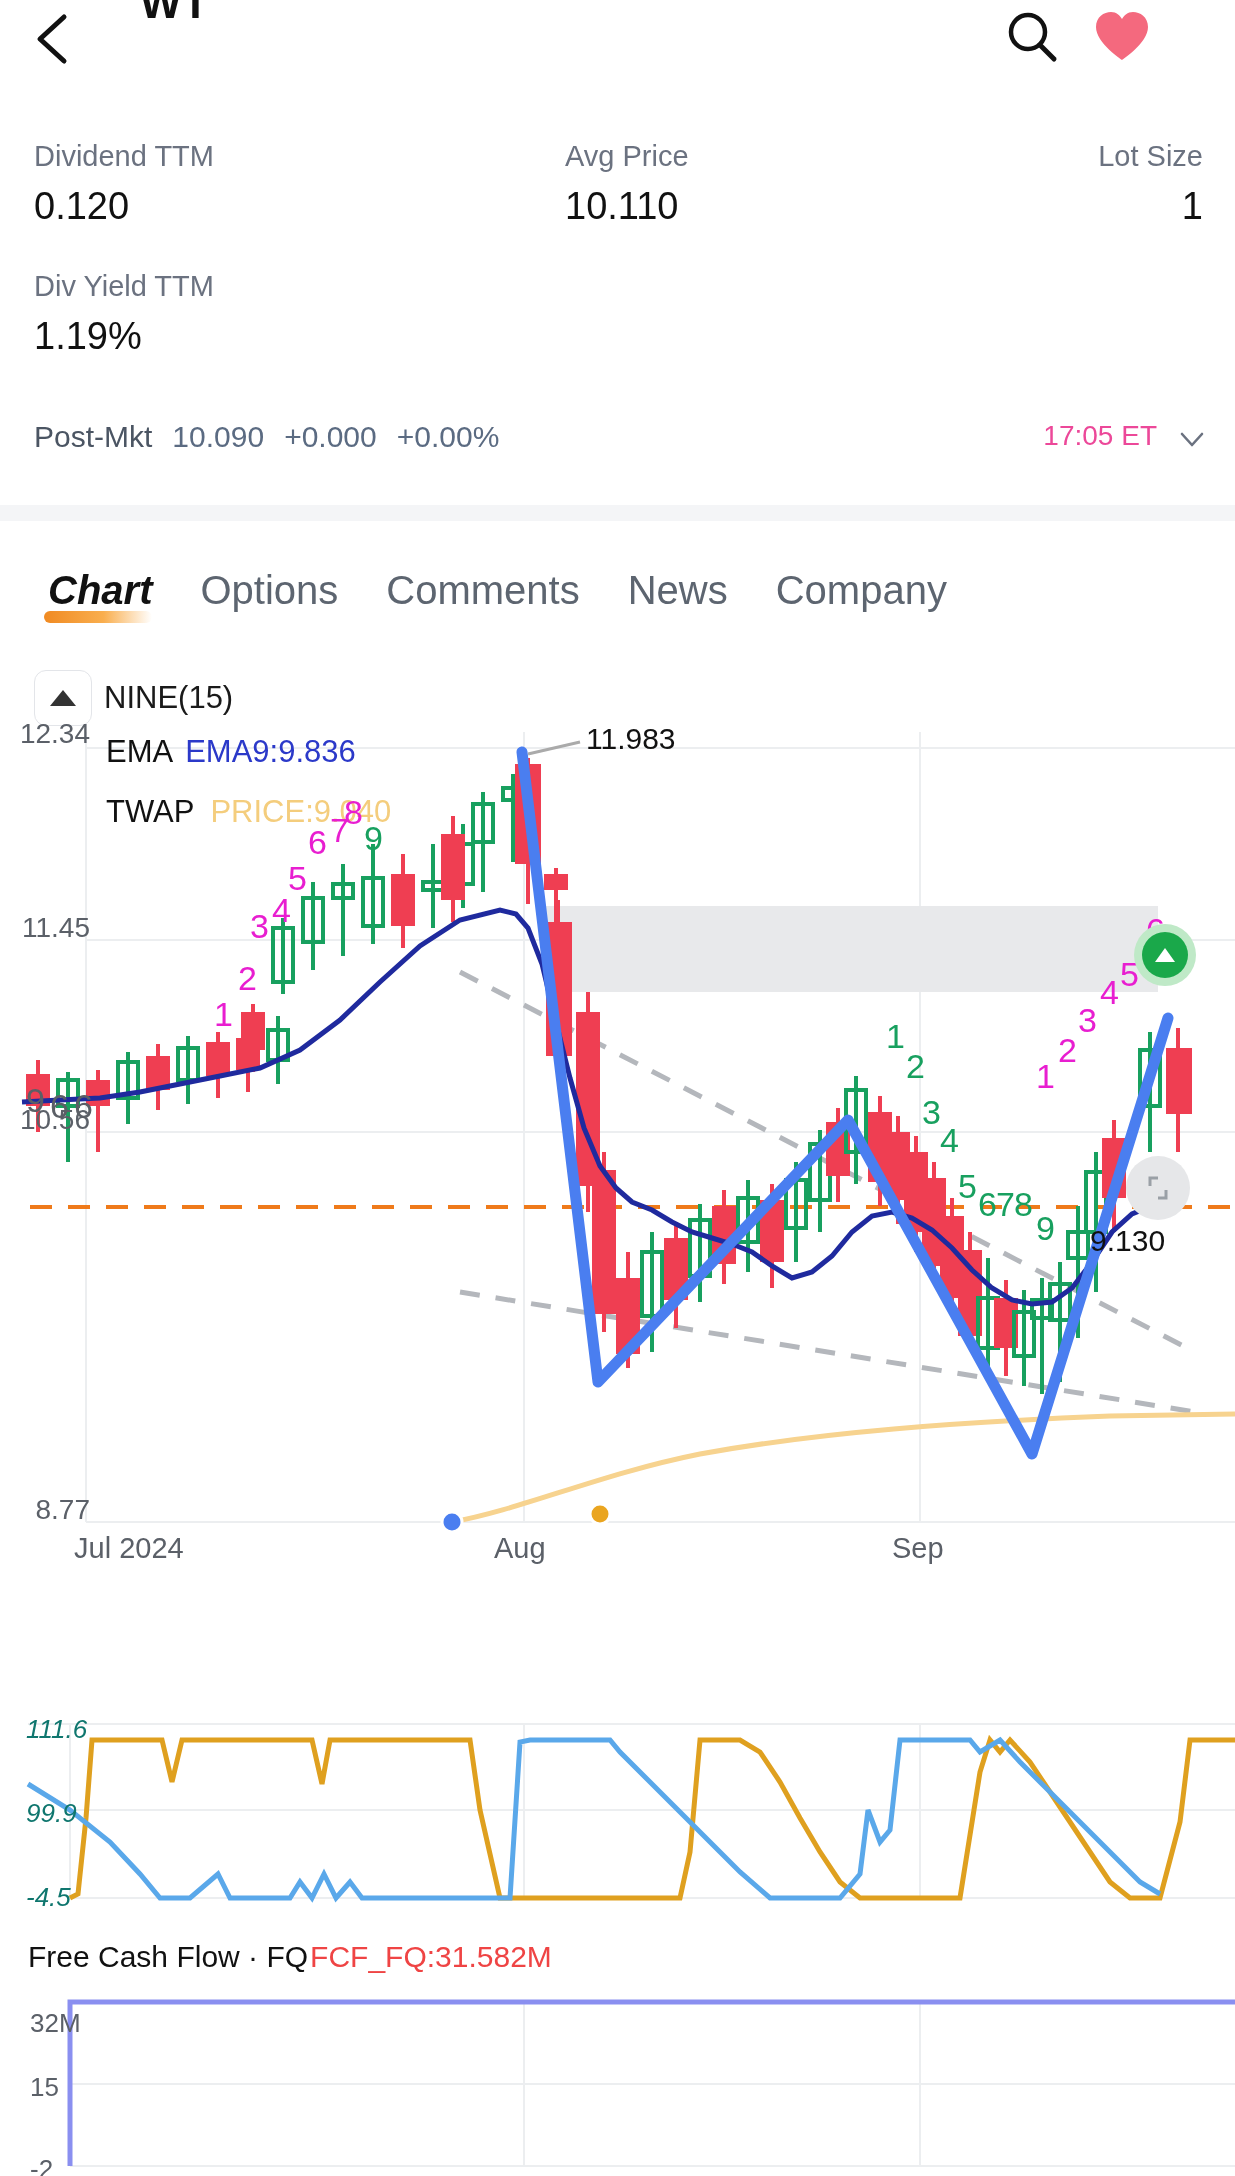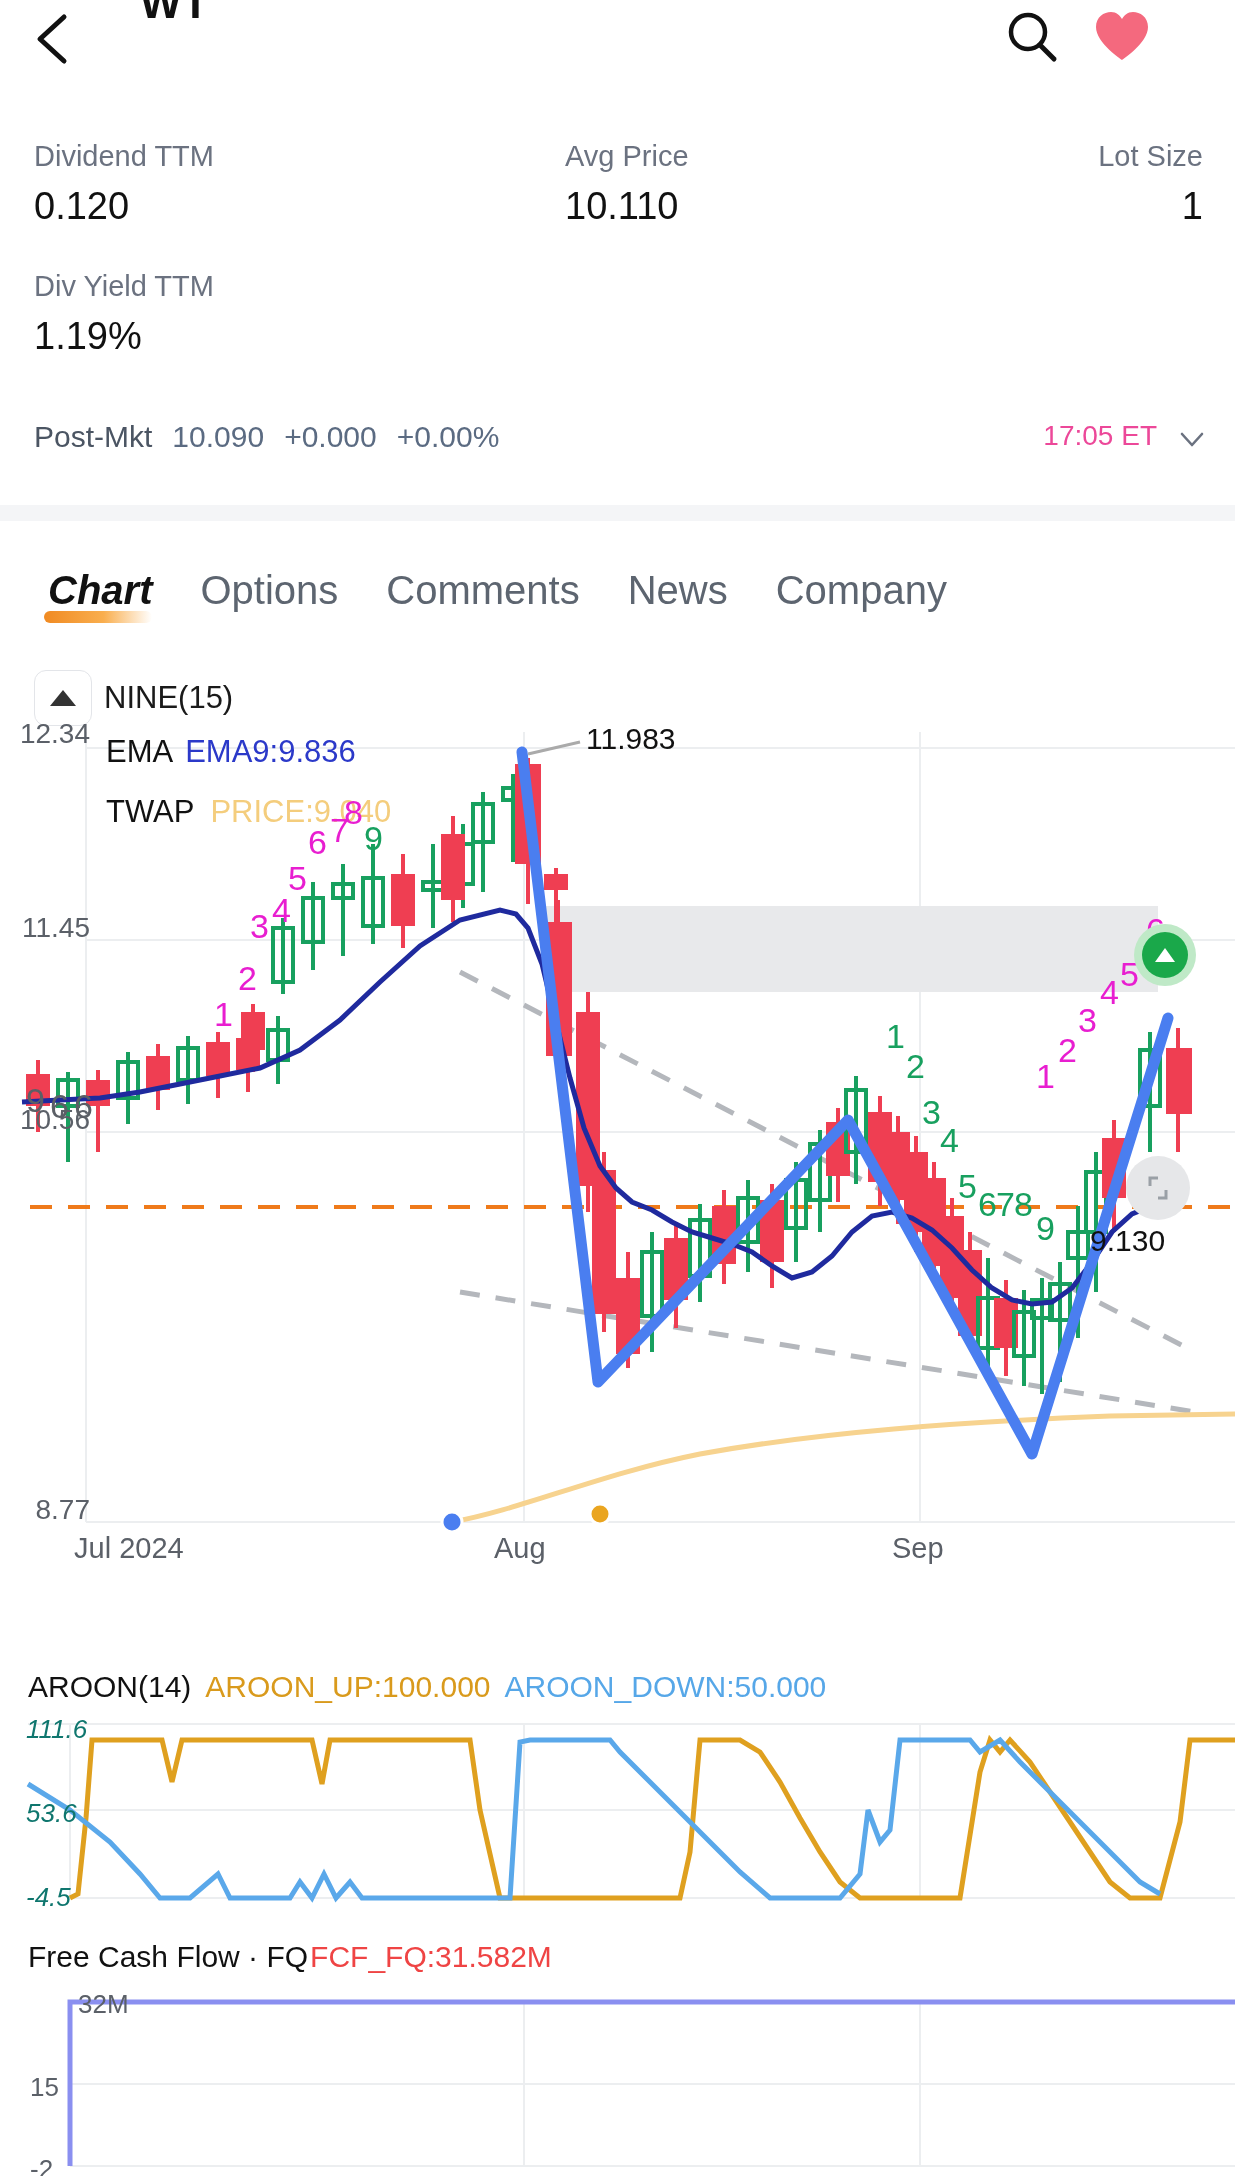--- a/index.html
+++ b/index.html
@@ -582,23 +582,20 @@
           <polyline points="40,34 40,42 32,42" fill="none" stroke="#9aa0a6" stroke-width="3"></polyline>
         </svg>
       </div>
 
       <div class="axis-x-lab" style="left: 74px;  top: 800px;">Jul 2024</div>
       <div class="axis-x-lab" style="left: 494px; top: 800px;">Aug</div>
       <div class="axis-x-lab" style="left: 892px; top: 800px;">Sep</div>
     </div>
 
     <div style="position:absolute; left:0; top:1010px; width:1235px; height:290px;">
-      <div class="aroon-head">
-        <span class="nm">AROON(14)</span><span class="up">AROON_UP:100.000</span><span class="dn">AROON_DOWN:50.000</span>
-      </div>
 
       <svg class="layer" style="top:52px;" width="1235" height="200" viewBox="0 0 1235 200">
         <g stroke="#eceef0" stroke-width="2">
           <line x1="28" y1="2" x2="1235" y2="2"></line>
           <line x1="70" y1="88" x2="1235" y2="88"></line>
           <line x1="70" y1="176" x2="1235" y2="176"></line>
           <line x1="70" y1="2" x2="70" y2="176"></line>
           <line x1="524" y1="2" x2="524" y2="176"></line>
           <line x1="920" y1="2" x2="920" y2="176"></line>
         </g>
@@ -612,40 +609,40 @@
 
         <path fill="none" stroke="#5aa8ea" stroke-width="5" d="M28,62 L70,88 L110,120 L140,152 L160,176 L190,176 L218,152 L230,176 L260,176
              L290,176 L300,160 L312,176 L324,152 L336,176 L350,160 L362,176 L380,176 L430,176
              L480,176 L500,176 L510,176 L520,20 L530,18 L560,18 L590,18 L610,18 L620,30
              L650,60 L680,90 L710,120 L740,150 L770,176 L800,176 L820,176 L840,176 L860,152
              L868,88 L880,120 L890,108 L900,18 L930,18 L950,18 L970,18 L980,30 L1000,18
              L1020,40 L1050,70 L1080,100 L1110,130 L1140,160 L1160,172"></path>
       </svg>
 
       <div class="aroon-ylab" style="left: 26px; top: 44px;">111.6</div>
-      <div class="aroon-ylab" style="left: 26px; top: 128px;">53.6</div>
+      <div class="aroon-ylab" style="left: 26px; top: 128px;">99.9</div>
       <div class="aroon-ylab" style="left: 26px; top: 212px;">-4.5</div>
     </div>
 
     <div style="position:absolute; left:0; top:1280px; width:1235px; height:236px;">
       <div class="fcf-head">
         <span class="nm">Free Cash Flow · FQ</span><span class="v">FCF_FQ:31.582M</span>
       </div>
 
       <svg class="layer" style="top:56px;" width="1235" height="180" viewBox="0 0 1235 180">
         <g stroke="#eceef0" stroke-width="2">
           <line x1="70" y1="6" x2="1235" y2="6"></line>
           <line x1="70" y1="88" x2="1235" y2="88"></line>
           <line x1="70" y1="170" x2="1235" y2="170"></line>
           <line x1="524" y1="6" x2="524" y2="170"></line>
           <line x1="920" y1="6" x2="920" y2="170"></line>
         </g>
 
         <path fill="none" stroke="#8a8ff0" stroke-width="5" d="M70,170 L70,6 L1235,6"></path>
       </svg>
 
-      <div class="fcf-ylab" style="left: 30px; top: 49px; margin-left: 48px;">32M</div>
+      <div class="fcf-ylab" style="left: 30px; top: 68px;">32M</div>
       <div class="fcf-ylab" style="left: 30px; top: 132px;">15</div>
       <div class="fcf-ylab" style="left: 30px; top: 214px;">-2</div>
     </div>
 
   </div>
 </div>
 
 </body></html>

